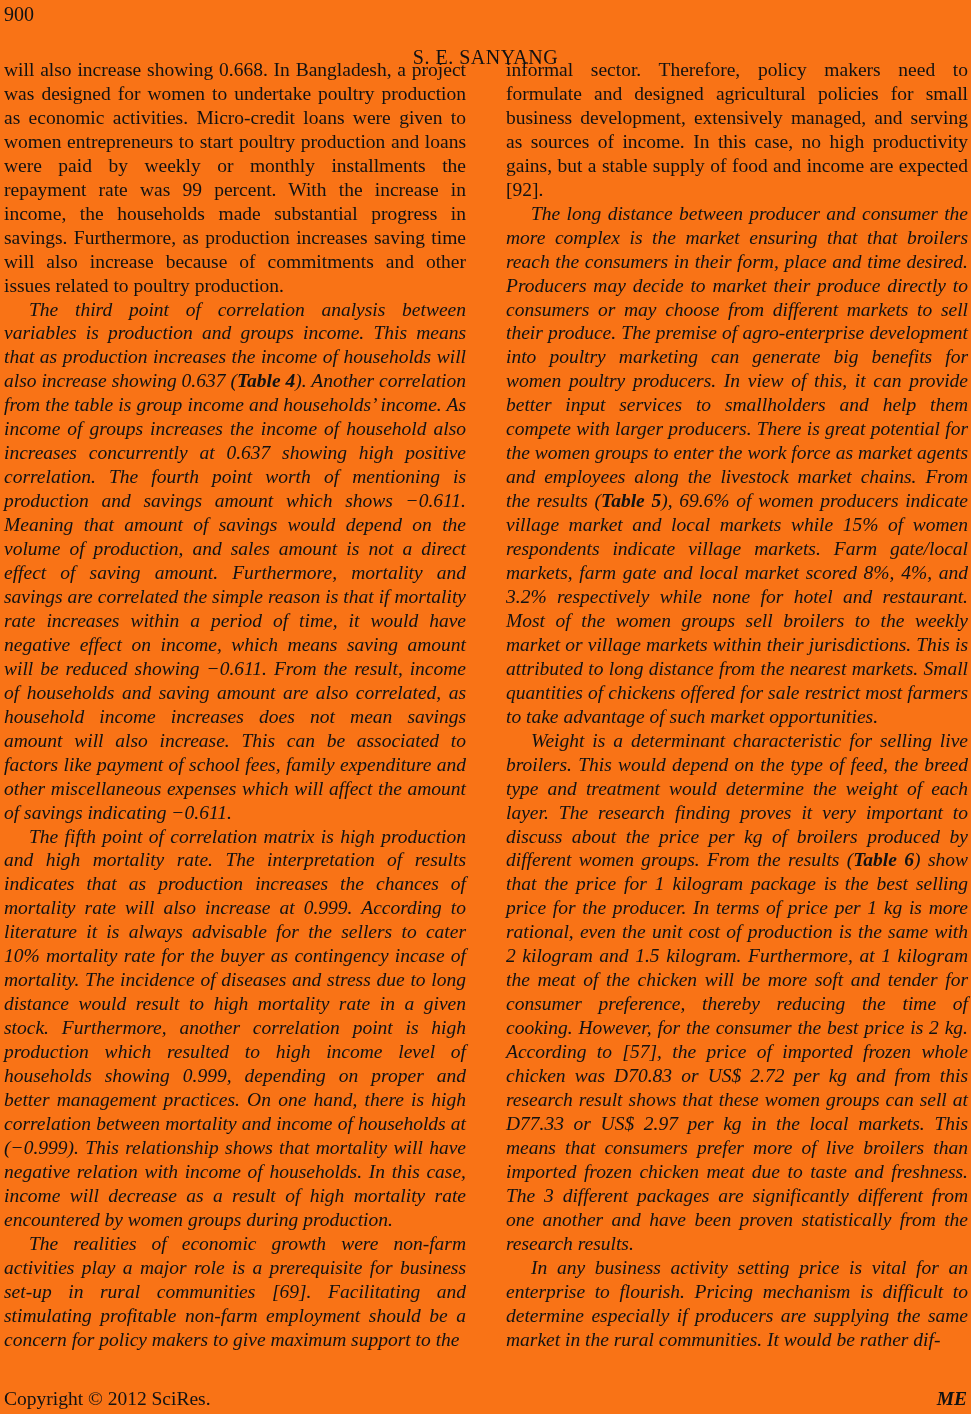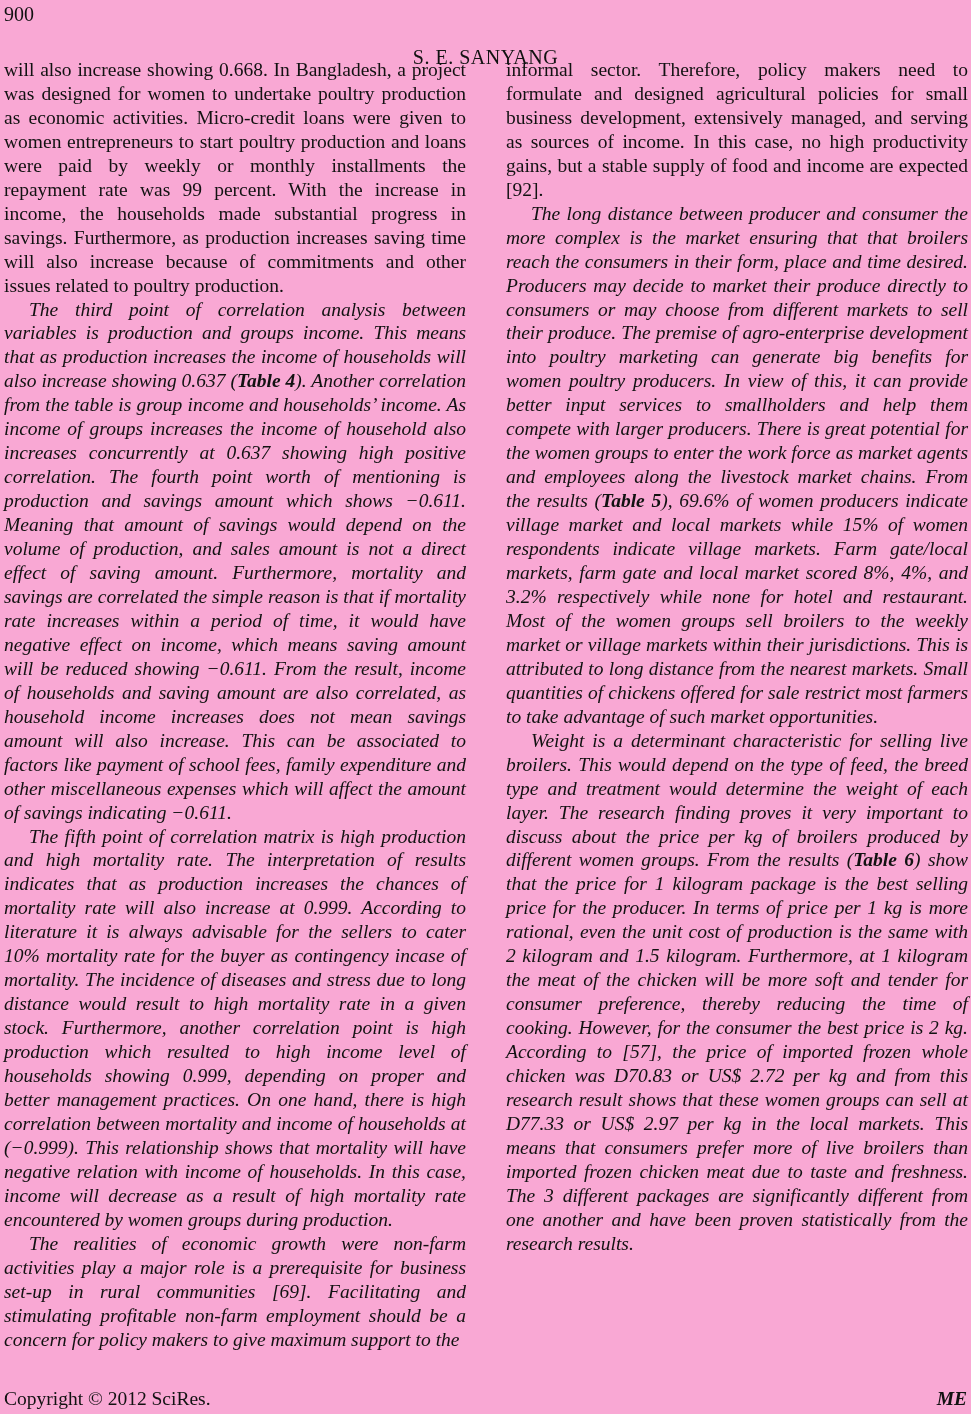--- a/index.html
+++ b/index.html
@@ -4,21 +4,21 @@
 <style>
   html, body {
     margin: 0;
     padding: 0;
     background: #ffffff;
   }
   .page {
     position: relative;
     width: 971px;
     height: 1414px;
-    background: #f9a8d4;
+    background: #f97316;
     color: #121212;
     font-family: "Liberation Serif", "DejaVu Serif", serif;
     overflow: hidden;
   }
   .header {
     position: absolute;
     top: 3px;
     left: 4px;
     right: 4px;
     height: 26px;
@@ -89,20 +89,21 @@
     <div class="column">
         <p class=""><span>will also increase showing 0.668. In Bangladesh, a project was designed for women to undertake poultry production as economic activities. Micro-credit loans were given to women entrepreneurs to start poultry production and loans were paid by weekly or monthly installments the repayment rate was 99 percent. With the increase in income, the households made substantial progress in savings. Furthermore, as production increases saving time will also increase because of commitments and other issues related to poultry production.</span></p>
         <p class="indent"><span>The third point of correlation analysis between variables is production and groups income. This means that as production increases the income of households will also increase showing 0.637 (</span><b>Table 4</b><span>). Another correlation from the table is group income and households’ income. As income of groups increases the income of household also increases concurrently at 0.637 showing high positive correlation. The fourth point worth of mentioning is production and savings amount which shows −0.611. Meaning that amount of savings would depend on the volume of production, and sales amount is not a direct effect of saving amount. Furthermore, mortality and savings are correlated the simple reason is that if mortality rate increases within a period of time, it would have negative effect on income, which means saving amount will be reduced showing −0.611. From the result, income of households and saving amount are also correlated, as household income increases does not mean savings amount will also increase. This can be associated to factors like payment of school fees, family expenditure and other miscellaneous expenses which will affect the amount of savings indicating −0.611.</span></p>
         <p class="indent"><span>The fifth point of correlation matrix is high production and high mortality rate. The interpretation of results indicates that as production increases the chances of mortality rate will also increase at 0.999. According to literature it is always advisable for the sellers to cater 10% mortality rate for the buyer as contingency incase of mortality. The incidence of diseases and stress due to long distance would result to high mortality rate in a given stock. Furthermore, another correlation point is high production which resulted to high income level of households showing 0.999, depending on proper and better management practices. On one hand, there is high correlation between mortality and income of households at (−0.999). This relationship shows that mortality will have negative relation with income of households. In this case, income will decrease as a result of high mortality rate encountered by women groups during production.</span></p>
         <p class="indent"><span>The realities of economic growth were non-farm activities play a major role is a prerequisite for business set-up in rural communities [69]. Facilitating and stimulating profitable non-farm employment should be a concern for policy makers to give maximum support to the</span></p>
       </div>
     <div class="column">
         <p class=""><span>informal sector. Therefore, policy makers need to formulate and designed agricultural policies for small business development, extensively managed, and serving as sources of income. In this case, no high productivity gains, but a stable supply of food and income are expected [92].</span></p>
         <p class="indent"><span>The long distance between producer and consumer the more complex is the market ensuring that that broilers reach the consumers in their form, place and time desired. Producers may decide to market their produce directly to consumers or may choose from different markets to sell their produce. The premise of agro-enterprise development into poultry marketing can generate big benefits for women poultry producers. In view of this, it can provide better input services to smallholders and help them compete with larger producers. There is great potential for the women groups to enter the work force as market agents and employees along the livestock market chains. From the results (</span><b>Table 5</b><span>), 69.6% of women producers indicate village market and local markets while 15% of women respondents indicate village markets. Farm gate/local markets, farm gate and local market scored 8%, 4%, and 3.2% respectively while none for hotel and restaurant. Most of the women groups sell broilers to the weekly market or village markets within their jurisdictions. This is attributed to long distance from the nearest markets. Small quantities of chickens offered for sale restrict most farmers to take advantage of such market opportunities.</span></p>
         <p class="indent"><span>Weight is a determinant characteristic for selling live broilers. This would depend on the type of feed, the breed type and treatment would determine the weight of each layer. The research finding proves it very important to discuss about the price per kg of broilers produced by different women groups. From the results (</span><b>Table 6</b><span>) show that the price for 1 kilogram package is the best selling price for the producer. In terms of price per 1 kg is more rational, even the unit cost of production is the same with 2 kilogram and 1.5 kilogram. Furthermore, at 1 kilogram the meat of the chicken will be more soft and tender for consumer preference, thereby reducing the time of cooking. However, for the consumer the best price is 2 kg. According to [57], the price of imported frozen whole chicken was D70.83 or US$ 2.72 per kg and from this research result shows that these women groups can sell at D77.33 or US$ 2.97 per kg in the local markets. This means that consumers prefer more of live broilers than imported frozen chicken meat due to taste and freshness. The 3 different packages are significantly different from one another and have been proven statistically from the research results.</span></p>
+        <p class="indent"><span>In any business activity setting price is vital for an enterprise to flourish. Pricing mechanism is difficult to determine especially if producers are supplying the same market in the rural communities. It would be rather dif-</span></p>
       </div>
   </div>
 
   <div class="footer">
     <span class="copyright">Copyright © 2012 SciRes.</span>
     <span class="journal-code">ME</span>
   </div>
 
 </div>
 

